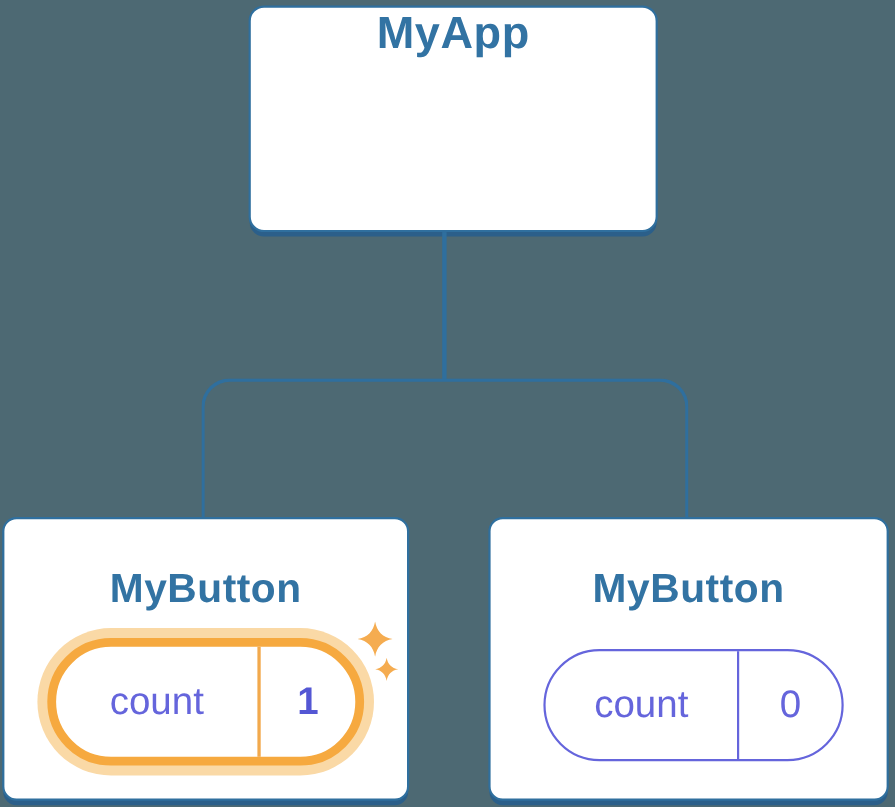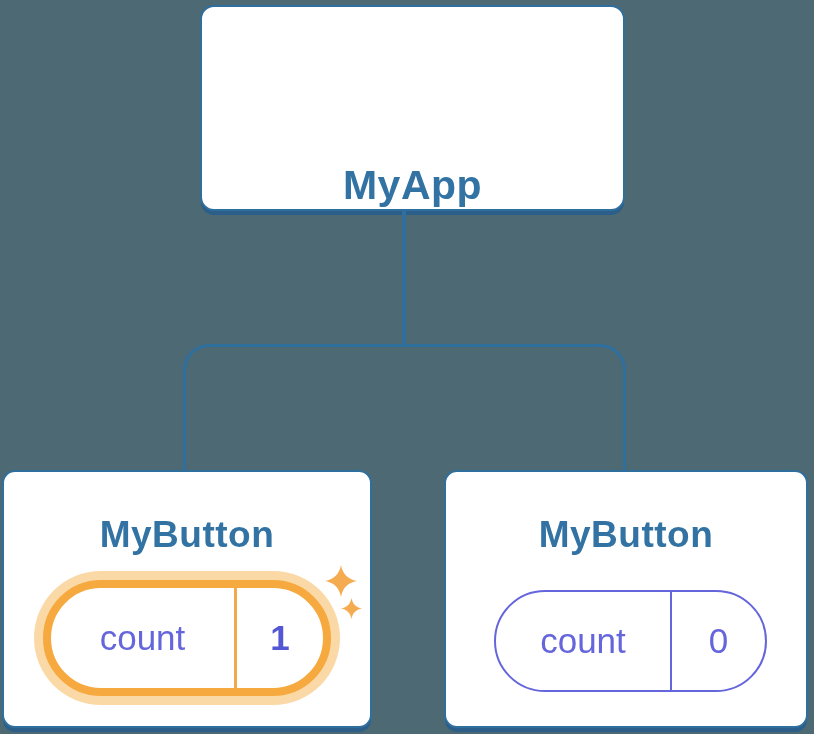--- a/index.html
+++ b/index.html
@@ -12,22 +12,22 @@
   }
   .node{
     position:absolute;
     background:#ffffff;
     border:2.5px solid var(--stroke_blue);
     border-radius:14px;
     box-shadow:0 5px 0 -1px var(--stroke_shadow);
     box-sizing:border-box;
   }
   .node-app{
-    left:200px;top:5px;width:425px;height:206px;
-    display:flex;align-items:flex-end;justify-content:center;
+    left:226px;top:5px;width:372px;height:206px;
+    display:flex;align-items:flex-start;justify-content:center;
   }
   .app-title{
     font-size:41px;font-weight:700;color:var(--title_blue);
     letter-spacing:0.5px;
   }
   .stem{
     position:absolute;left:402px;top:211px;width:4px;height:135px;
     background:var(--stroke_blue);
   }
   .bracket{

